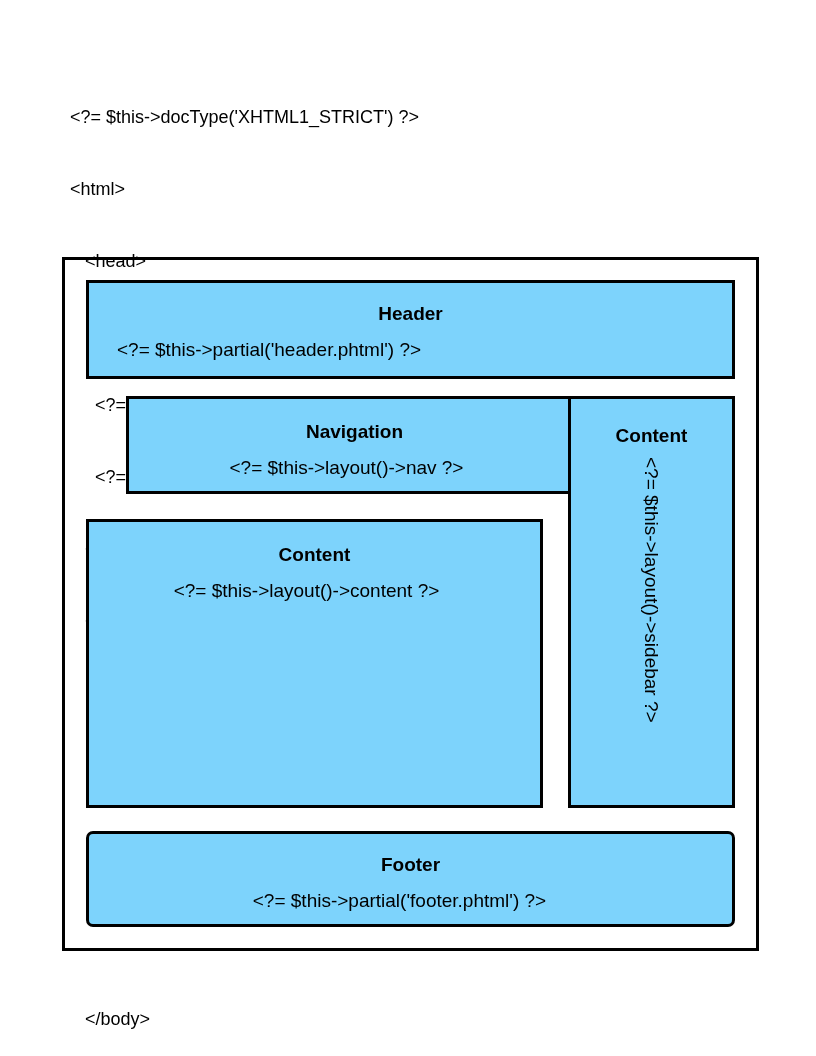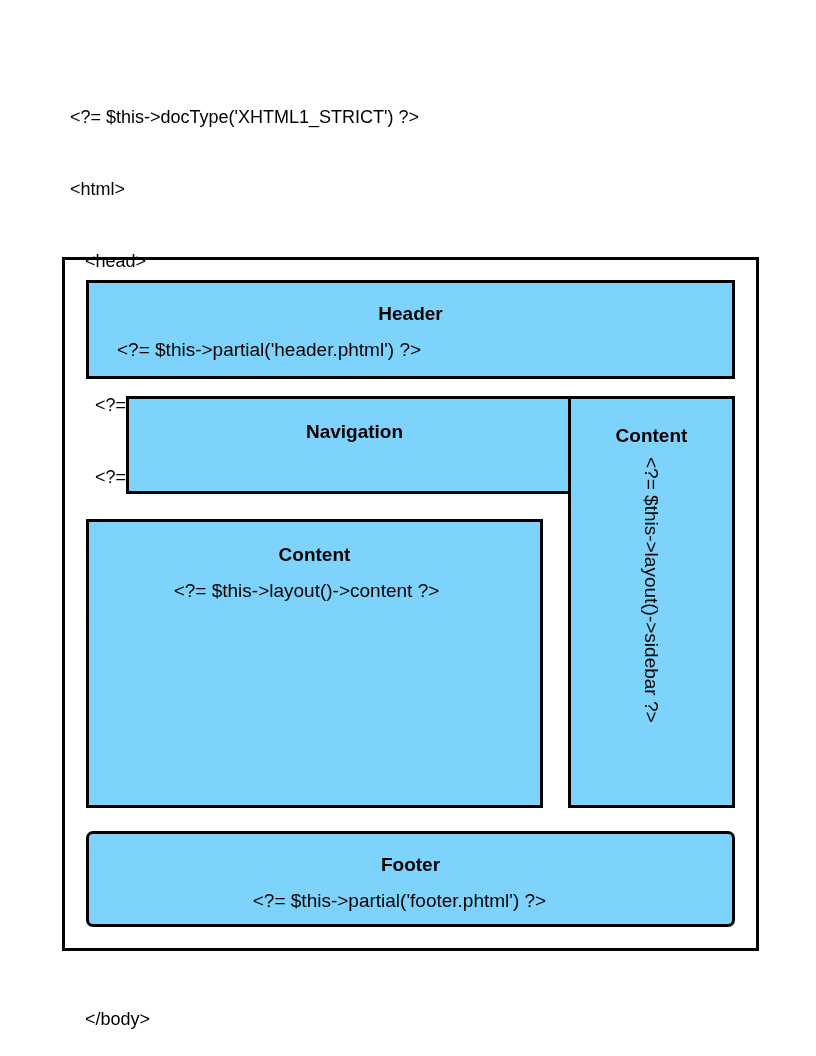--- a/index.html
+++ b/index.html
@@ -159,20 +159,21 @@
 
 <div class="outer-frame"></div>
 
 <div class="region" id="header-region">
   <div class="region-title">Header</div>
   <div class="region-code">&lt;?= $this-&gt;partial('header.phtml') ?&gt;</div>
 </div>
 
 <div class="region" id="navigation-region">
   <div class="region-title">Navigation</div>
+  <div class="region-code">&lt;?= $this-&gt;layout()-&gt;nav ?&gt;</div>
 </div>
 
 <div class="region" id="content-region">
   <div class="region-title">Content</div>
   <div class="region-code">&lt;?= $this-&gt;layout()-&gt;content ?&gt;</div>
 </div>
 
 <div class="region" id="sidebar-region">
   <div class="region-title">Content</div>
   <div class="sidebar-rotated-wrap">

